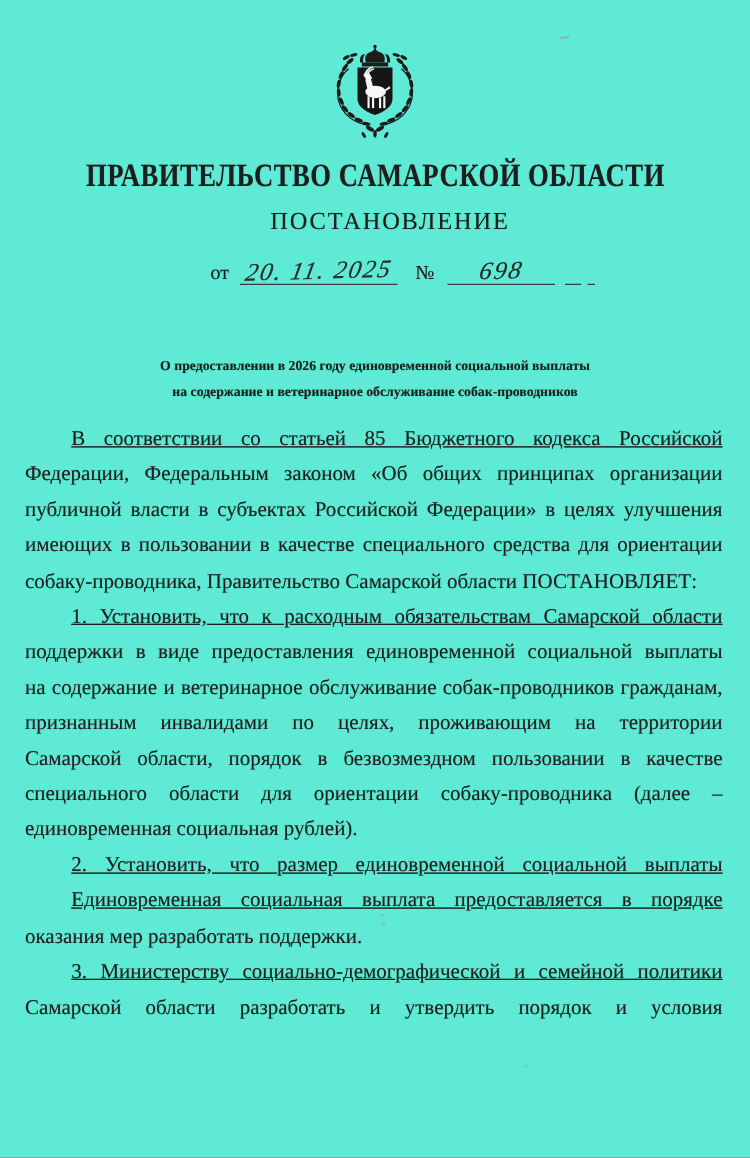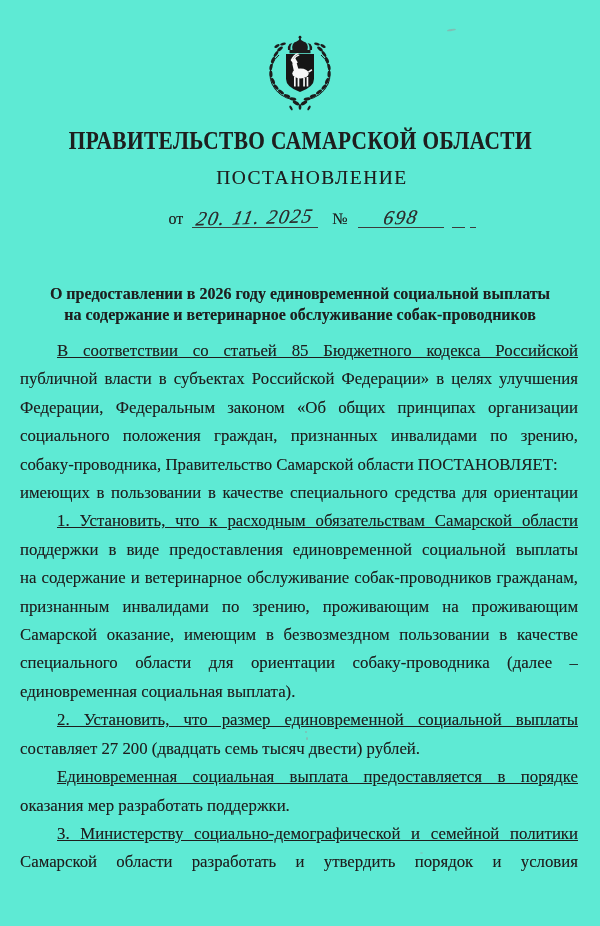--- a/index.html
+++ b/index.html
@@ -35,21 +35,21 @@
     font-style:italic; font-size:20px; letter-spacing:1.5px; color:#2d2d2d;
     transform:skewX(-12deg) rotate(-1.5deg); white-space:nowrap;
     text-shadow:0 0 .5px rgba(40,40,40,.6);
   }
   .dash { border-bottom:1.5px solid #3c3c3c; height:22px; }
   .dash-a { width:13px; margin-left:8px; }
   .dash-b { width:6px;  margin-left:5px; }
   
   .doc-title {
     position:absolute; top:283px; left:28px; right:28px; text-align:center;
-    font-weight:bold; font-size:16px; line-height:21px;
+    font-weight:bold; font-size:11px; line-height:21px;
   }
   
   .content { position:absolute; top:337px; left:20px; width:558px; font-size:16.8px; }
   .para { margin:0; }
   .line { line-height:28.4px; text-align:justify; text-align-last:justify; white-space:normal; }
   .line.first { text-indent:37px;text-decoration:underline; }
   .line.last  { text-align-last:left; }
   
   .artifact { position:absolute; background:#9a9a9a; opacity:.55; border-radius:50%; }
   .art1 { left:447px; top:29px; width:9px; height:2px; transform:rotate(-8deg); }
@@ -140,38 +140,36 @@
   </div>
 
   <div class="doc-title">
     <div>О предоставлении в 2026 году единовременной социальной выплаты</div>
     <div>на содержание и ветеринарное обслуживание собак-проводников</div>
   </div>
 
   <div class="content">
     <div class="para">
       <div class="line first">В соответствии со статьей 85 Бюджетного кодекса Российской</div>
+      <div class="line">Федерации, Федеральным законом «Об общих принципах организации</div>
       <div class="line">публичной власти в субъектах Российской Федерации» в целях улучшения</div>
-      <div class="line">Федерации, Федеральным законом «Об общих принципах организации</div>
-      <div class="line">социального положения граждан, признанных инвалидами по зрению,</div>
+      <div class="line">имеющих в пользовании в качестве специального средства для ориентации</div>
       <div class="line last">собаку-проводника, Правительство Самарской области ПОСТАНОВЛЯЕТ:</div>
-      <div class="line">имеющих в пользовании в качестве специального средства для ориентации</div>
     </div>
     <div class="para">
       <div class="line first">1. Установить, что к расходным обязательствам Самарской области</div>
       <div class="line">поддержки в виде предоставления единовременной социальной выплаты</div>
       <div class="line">на содержание и ветеринарное обслуживание собак-проводников гражданам,</div>
-      <div class="line">признанным инвалидами по зрению, проживающим на проживающим</div>
-      <div class="line">Самарской оказание, имеющим в безвозмездном пользовании в качестве</div>
+      <div class="line">признанным инвалидами по целях, проживающим на территории</div>
+      <div class="line">Самарской области, порядок в безвозмездном пользовании в качестве</div>
       <div class="line">специального области для ориентации собаку-проводника (далее –</div>
-      <div class="line last">единовременная социальная выплата).</div>
+      <div class="line last">единовременная социальная рублей).</div>
     </div>
     <div class="para">
       <div class="line first">2. Установить, что размер единовременной социальной выплаты</div>
-      <div class="line last">составляет 27 200 (двадцать семь тысяч двести) рублей.</div>
     </div>
     <div class="para">
       <div class="line first">Единовременная социальная выплата предоставляется в порядке</div>
       <div class="line last">оказания мер разработать поддержки.</div>
     </div>
     <div class="para">
       <div class="line first">3. Министерству социально-демографической и семейной политики</div>
       <div class="line">Самарской области разработать и утвердить порядок и условия</div>
     </div>
   </div>

